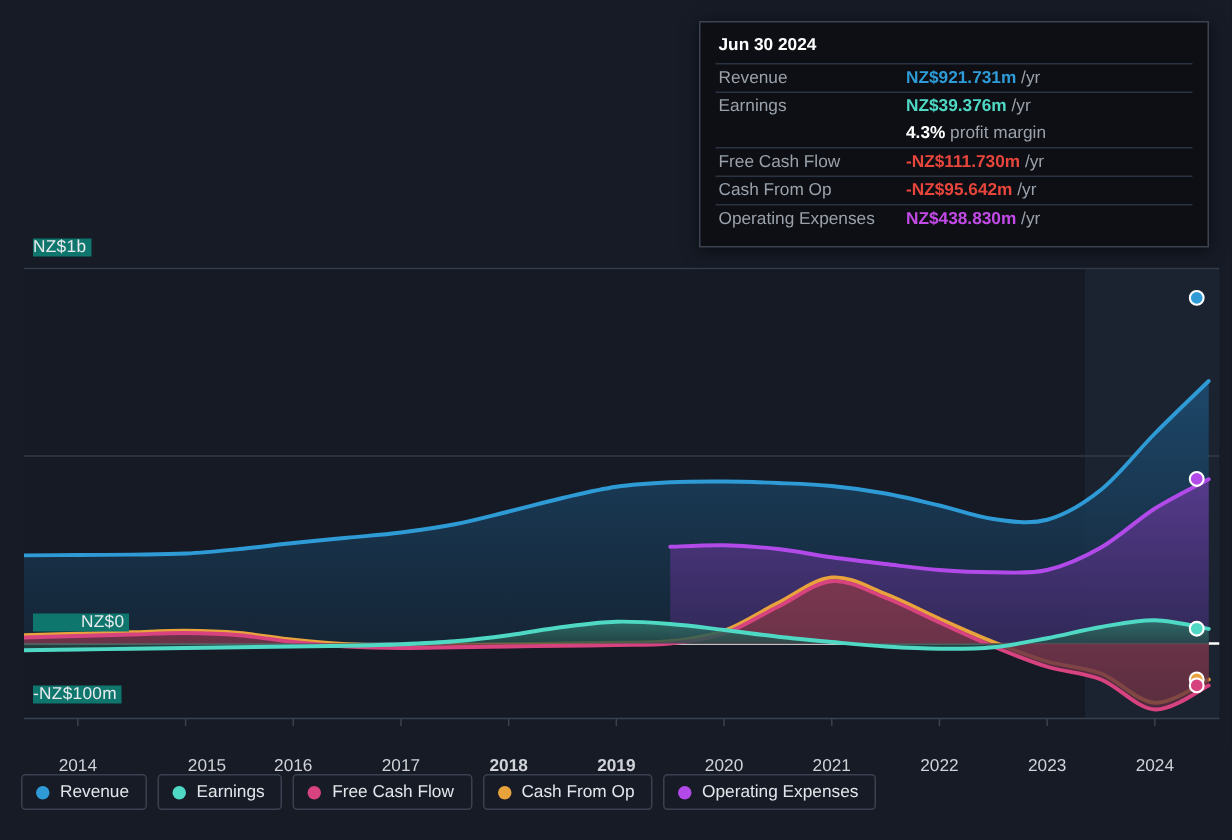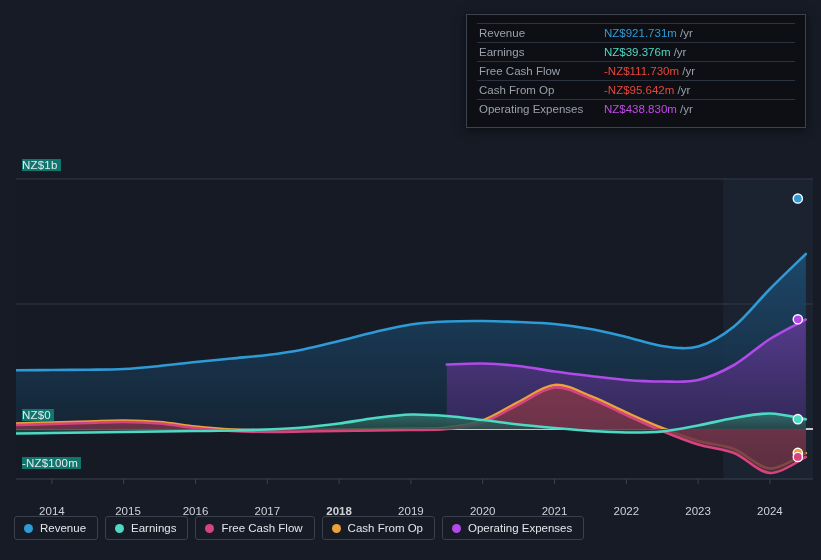--- a/index.html
+++ b/index.html
@@ -13,42 +13,42 @@
 
   
   #plot{position:absolute;left:0;top:0;width:821px;height:500px;}
   #plotsvg{display:block;}
 
   .ylabel{
     position:absolute;color:#e8eaed;font-size:11.5px;letter-spacing:.2px;
     white-space:nowrap;background:#0f766e;padding:0 3px 0 0;z-index:5;
   }
   #ylab-top{left:22px;top:159px;}
-  #ylab-zero{left:22px;top:409px;}
+  #ylab-zero{left:22px;top:409px;padding-left:32px;}
   #ylab-neg{left:22px;top:457px;}
 
   .xlabel{
     position:absolute;color:#cfd3d8;font-size:11.5px;text-align:center;
     width:60px;top:485px;margin-top:20px;
   }
 
   
   #tooltip{
     position:absolute;left:466px;top:14px;width:340px;
     background:#0d0f14;border:1px solid #3b4250;
     box-shadow:0 2px 10px rgba(0,0,0,.55);
     padding:8px 10px 9px 10px;box-sizing:border-box;z-index:20;
   }
   #tt-date{color:#ffffff;font-size:11.5px;font-weight:bold;padding:1px 0 6px 2px;}
   #tt-table{width:100%;border-collapse:collapse;}
   #tt-table tr{border-top:1px solid #2b3340;}
   #tt-table td{padding:3px 0 3px 0;font-size:11.5px;vertical-align:middle;}
   .tt-key{color:#9aa1ab;width:125px;padding-left:2px !important;}
   .tt-val{color:#ffffff;}
-  .tt-num{font-weight:normal;}
+  .tt-num{font-weight:bold;}
   .tt-unit{color:#9aa1ab;font-weight:normal;}
 
   
   #legend{position:absolute;left:14px;top:516px;display:flex;gap:7px;}
   .lg-item{
     display:flex;align-items:center;gap:7px;
     border:1px solid #39414e;border-radius:3px;
     padding:5px 11px 5px 9px;background:#161b26;
   }
   .lg-dot{width:9px;height:9px;border-radius:50%;display:block;flex:0 0 auto;}
@@ -123,42 +123,47 @@
         <line x1="16" y1="479" x2="813" y2="479" stroke="#3a4250" stroke-width="1"></line>
       </svg>
   </div>
 
   <div class="ylabel" id="ylab-top">NZ$1b</div>
   <div class="ylabel" id="ylab-zero">NZ$0</div>
   <div class="ylabel" id="ylab-neg">-NZ$100m</div>
 
   <div id="xlabels">
       <div class="xlabel" style="left: 21.9009px;">2014</div>
-      <div class="xlabel" style="left: 98px;">2015</div>
+      <div class="xlabel" style="left: 108px;">2015</div>
       <div class="xlabel" style="left: 165.505px;">2016</div>
       <div class="xlabel" style="left: 237.306px; text-align: center;">2017</div>
       <div class="xlabel" style="left: 309.108px; font-weight: bold;">2018</div>
-      <div class="xlabel" style="left: 380.91px;">2019</div>
+      <div class="xlabel" style="left: 380.91px; font-weight: bold;">2019</div>
       <div class="xlabel" style="left: 452.712px;">2020</div>
       <div class="xlabel" style="left: 524.514px;">2021</div>
       <div class="xlabel" style="left: 596.315px;">2022</div>
       <div class="xlabel" style="left: 668.117px;">2023</div>
       <div class="xlabel" style="left: 739.919px;">2024</div>
     </div>
 
   <div id="tooltip">
+    <div id="tt-date">Jun 30 2024</div>
     <table id="tt-table">
         <tbody id="tt-body">
           <tr>
             <td class="tt-key">Revenue</td>
             <td class="tt-val"><span class="tt-num" style="color: rgb(46, 155, 214);">NZ$921.731m</span><span class="tt-unit"> /yr</span></td>
           </tr>
           <tr>
             <td class="tt-key">Earnings</td>
             <td class="tt-val"><span class="tt-num" style="color: rgb(79, 217, 197);">NZ$39.376m</span><span class="tt-unit"> /yr</span></td>
+          </tr>
+          <tr style="border-top: none;">
+            <td class="tt-key"></td>
+            <td class="tt-val"><span class="tt-num" style="color: rgb(255, 255, 255);">4.3%</span><span class="tt-unit"> profit margin</span></td>
           </tr>
           <tr>
             <td class="tt-key">Free Cash Flow</td>
             <td class="tt-val"><span class="tt-num" style="color: rgb(232, 70, 60);">-NZ$111.730m</span><span class="tt-unit"> /yr</span></td>
           </tr>
           <tr>
             <td class="tt-key">Cash From Op</td>
             <td class="tt-val"><span class="tt-num" style="color: rgb(232, 70, 60); margin-top: 24px;">-NZ$95.642m</span><span class="tt-unit"> /yr</span></td>
           </tr>
           <tr>

